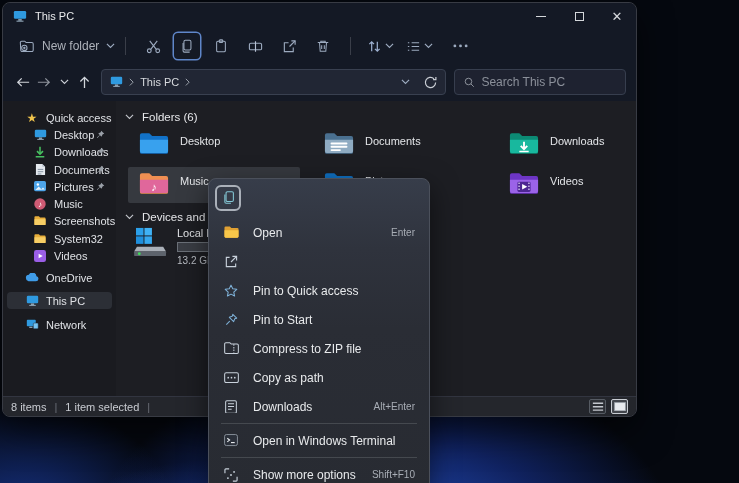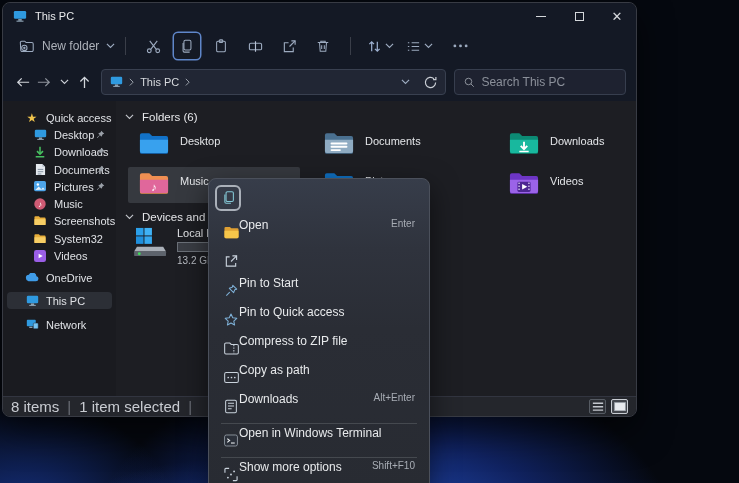--- a/index.html
+++ b/index.html
@@ -72,39 +72,39 @@
   .drivetile { position:absolute; display:flex; gap:8px; align-items:flex-start; }
   .driveinfo { display:flex; flex-direction:column; gap:3px; }
   .drivename { font-size:11px; color:#e3e5e8; white-space:nowrap; }
   .drivebar { width:90px; height:10px; background:#3a3d44; border:1px solid #6b7078; }
   .drivebar-fill { height:100%; width:55%; background:#2f9ae0; }
   .drivefree { font-size:10px; color:#b9bdc4; white-space:nowrap; }
 
   .statusbar {
     position:absolute; left:0; right:0; bottom:0; height:20px; background:#24262c;
     border-top:1px solid #323540; display:flex; align-items:center; gap:8px;
-    padding:0 8px; font-size:15px; color:#c9ccd2;
+    padding:0 8px; font-size:11px; color:#c9ccd2;
   }
   .st-div { color:#6a6e76; }
   .st-icons { margin-left:auto; display:flex; gap:5px; }
   .sbtn { width:17px; height:15px; display:flex; align-items:center; justify-content:center; border:1px solid #565b63; border-radius:2px; background:#2c2f35; }
   .sbtn.active { border-color:#c8ccd2; background:#43464d; }
 
   
   .ctxmenu {
     position:absolute; left:208px; top:178px; width:222px; z-index:50;
     background:linear-gradient(180deg,#373d4a 0px,#2f333d 70px,#2a2d35 150px,#282b32 100%);
     border:1px solid #4b505b; border-radius:8px; padding:4px;
     box-shadow:0 10px 28px rgba(0,0,0,.55);
   }
   .ctx-iconbox {
     width:26px; height:26px; margin:2px 0 7px 2px; border:2px solid #aab0b9; border-radius:6px;
     display:flex; align-items:center; justify-content:center;
   }
-  .mitem { height:29px; display:flex; padding:0 10px; border-radius:4px; }
+  .mitem { height:29px; display:flex; align-items:center; gap:14px; padding:0 10px; border-radius:4px; }
   .micon { width:16px; display:flex; justify-content:center; flex:0 0 16px; }
   .mlabel { flex:1; font-size:12px; color:#e8eaec; white-space:nowrap; }
   .mshort { font-size:10px; color:#a8adb5; }
   .msep { height:1px; background:#45494f; margin:2px 8px; }
 </style>
 </head>
 <body>
 
 <div class="window">
 
@@ -590,37 +590,37 @@
             <path d="M6 2.5H2.5v10h10V9"></path>
             <path d="M9 1.5h4.5V6"></path>
             <path d="M13.5 1.5L7.5 7.5"></path>
           </g>
         </svg>
       </span>
     <span class="mshort"></span>
   </div>
   <div class="mitem">
     <span class="micon">
+        <svg viewBox="0 0 16 15" width="14">
+          <path d="M8 1.3l2 4.2 4.6.6-3.4 3.2.9 4.5L8 11.6l-4.1 2.2.9-4.5L1.4 6.1 6 5.5z" fill="none" stroke="#7fb2d9" stroke-width="1.2" stroke-linejoin="round"></path>
+        </svg>
+      </span>
+    <span class="mlabel">Pin to Quick access</span>
+    <span class="mshort"></span>
+  </div>
+  <div class="mitem">
+    <span class="micon">
         <svg viewBox="0 0 15 15" width="13">
           <g fill="none" stroke="#7fb2d9" stroke-width="1.2" stroke-linejoin="round">
             <path d="M9 1.5l4.5 4.5-2.3.7-1.2 3.3-5-5 3.3-1.2z"></path>
             <path d="M5.5 9.5L1.5 13.5"></path>
           </g>
         </svg>
       </span>
     <span class="mlabel">Pin to Start</span>
-    <span class="mshort"></span>
-  </div>
-  <div class="mitem">
-    <span class="micon">
-        <svg viewBox="0 0 16 15" width="14">
-          <path d="M8 1.3l2 4.2 4.6.6-3.4 3.2.9 4.5L8 11.6l-4.1 2.2.9-4.5L1.4 6.1 6 5.5z" fill="none" stroke="#7fb2d9" stroke-width="1.2" stroke-linejoin="round"></path>
-        </svg>
-      </span>
-    <span class="mlabel">Pin to Quick access</span>
     <span class="mshort"></span>
   </div>
   <div class="mitem">
     <span class="micon">
         <svg viewBox="0 0 16 13" width="15">
           <g fill="none" stroke="#c9d2dc" stroke-width="1.1">
             <path d="M.7 2A1.3 1.3 0 0 1 2 .7h4.2l1.5 1.5h6.3A1.3 1.3 0 0 1 15.3 3.5V11a1.3 1.3 0 0 1-1.3 1.3H2A1.3 1.3 0 0 1 .7 11z"></path>
             <path d="M10.5 2.5v9" stroke-dasharray="1.5 1.3"></path>
           </g>
         </svg>

